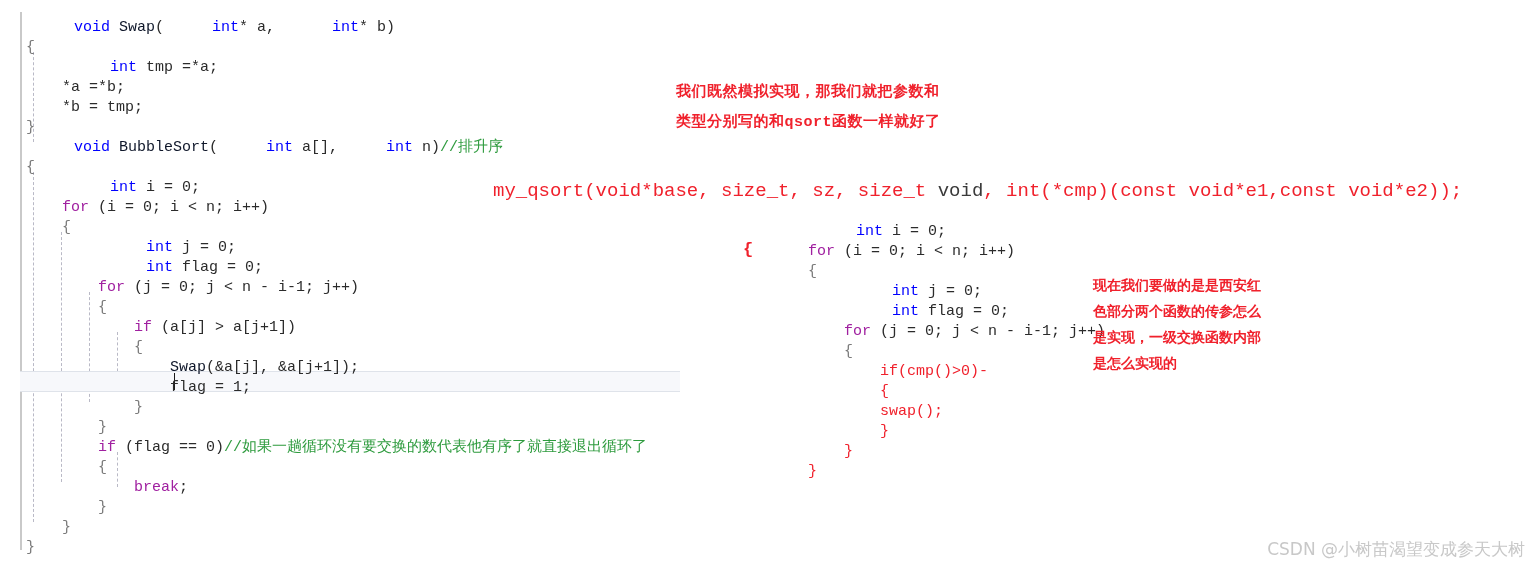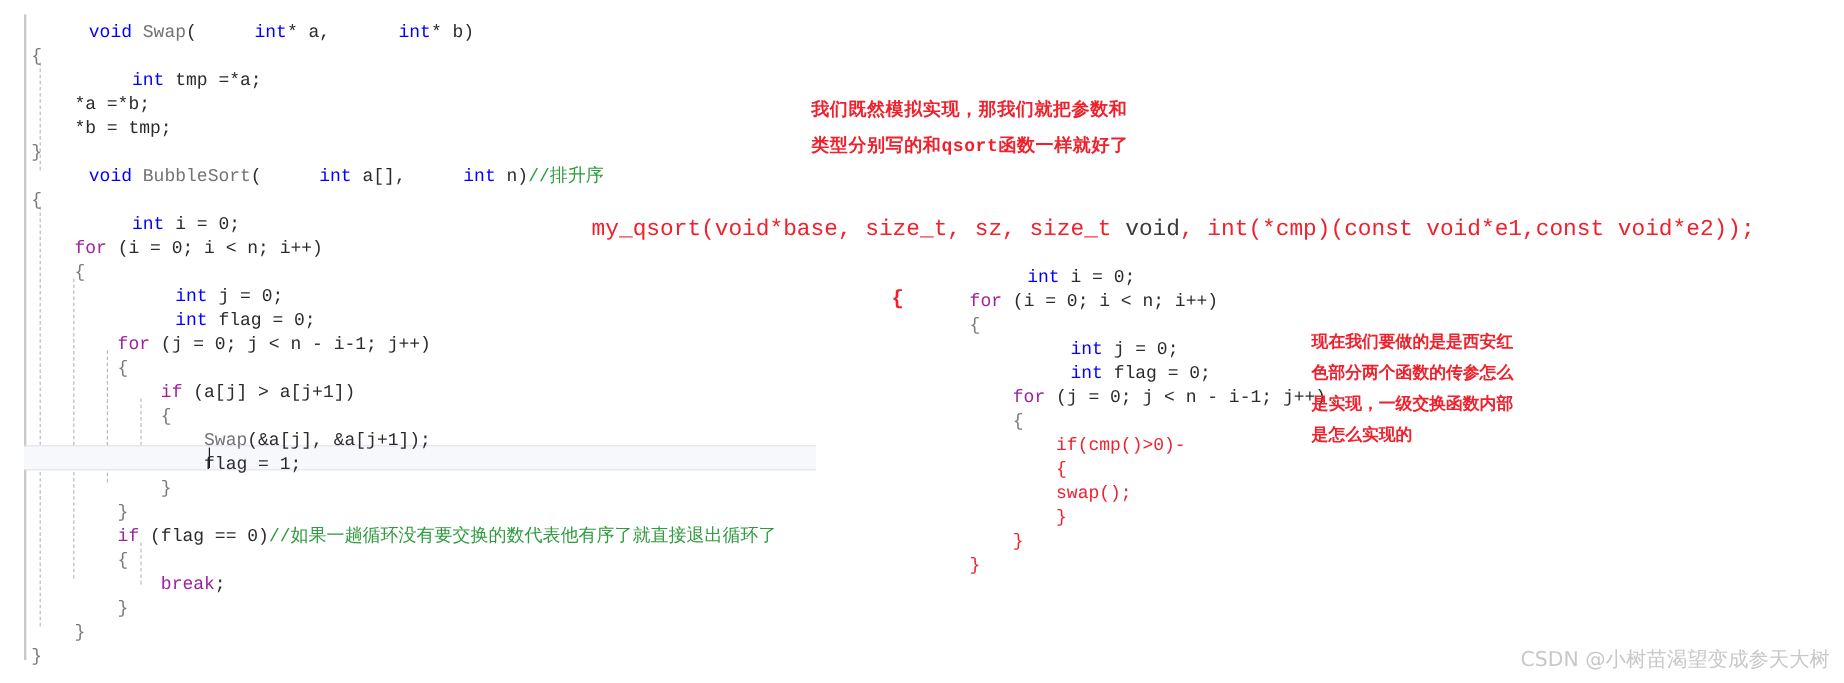--- a/index.html
+++ b/index.html
@@ -25,21 +25,21 @@
   }
   .code-line {
     height: 20px;
     white-space: pre;
     position: relative;
   }
 
   
   .kw      { color: #0000ff; margin-left: 48px; }          
   .ctl     { color: #a020a0; }          
-  .fn      { color: #737373; }          
+  .fn      { color: #0f172a; }          
   .plain   { color: #2b2b2b; }
   .punct   { color: #2b2b2b; }
   .cmt     { color: #2e9b3e; }          
   .brace   { color: #7a7a7a; }
   .red     { color: #f0212c; text-align: center; }
   .dark    { color: #3a3a3a; }
 
   
   #left-pane {
     position: absolute;

